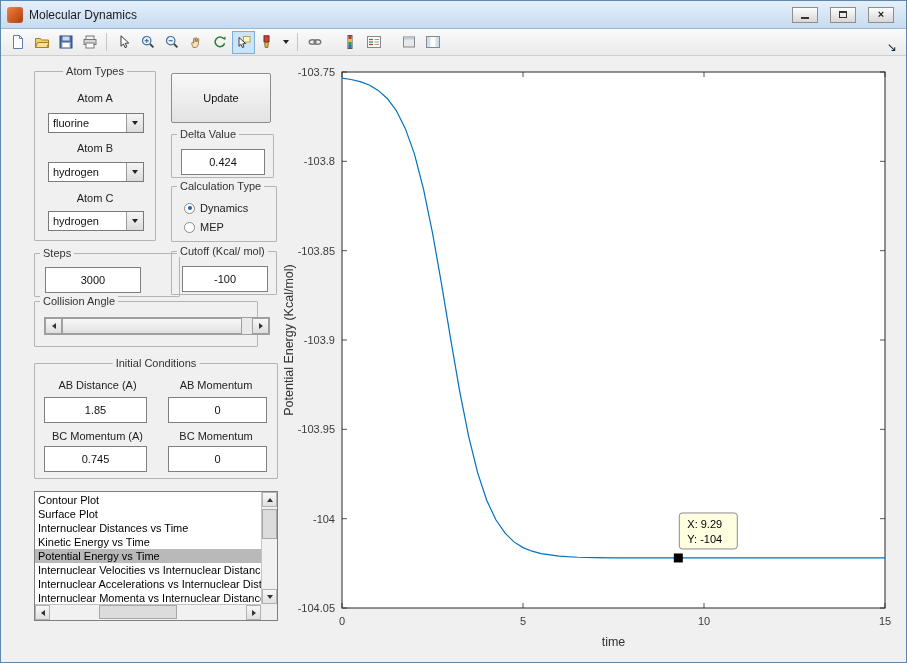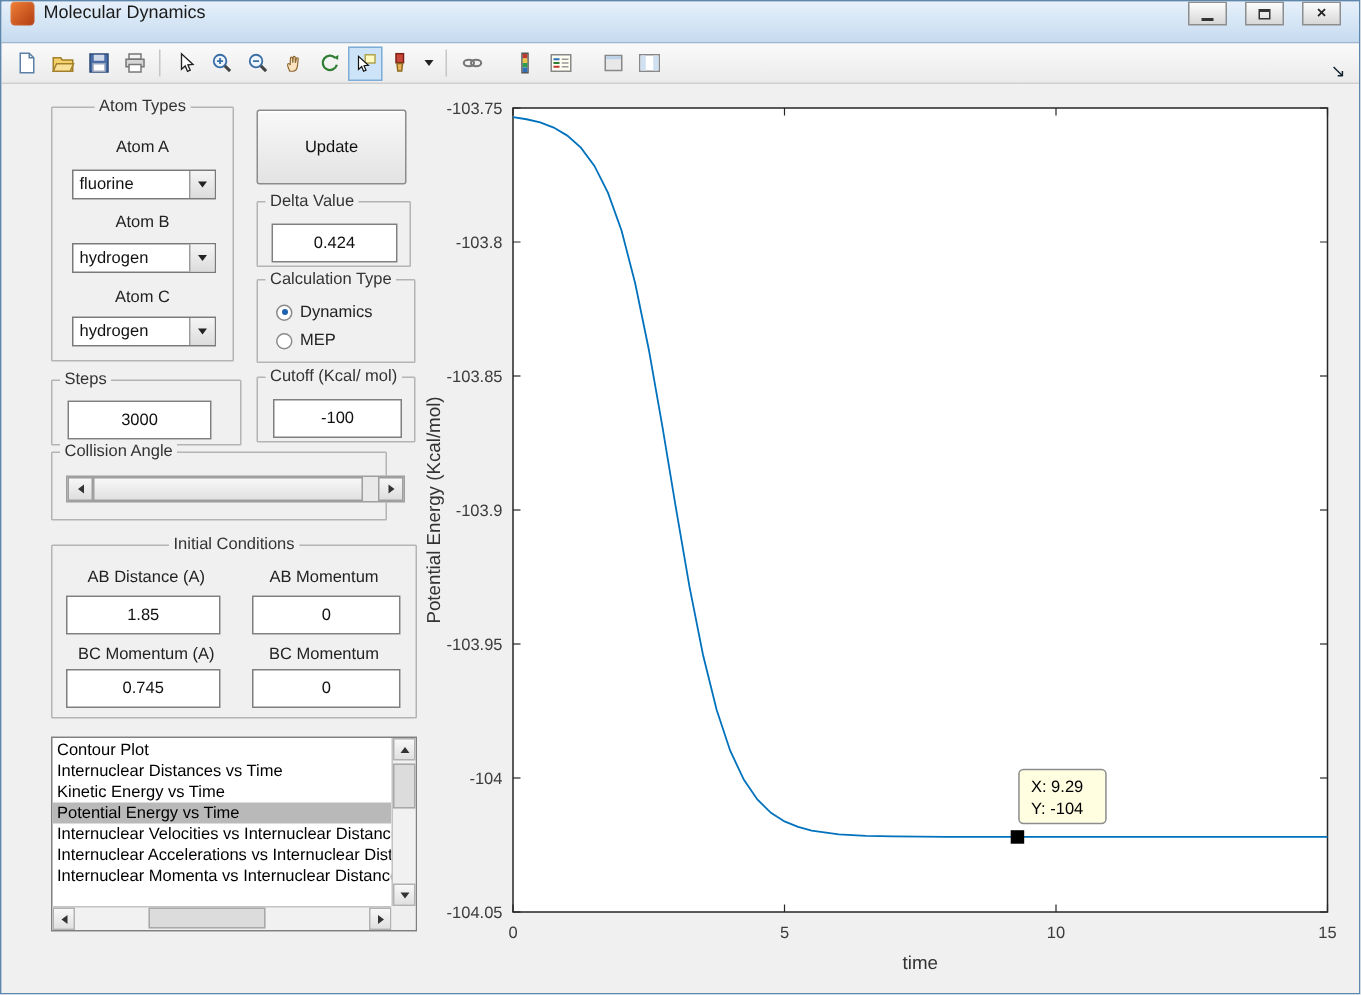--- a/index.html
+++ b/index.html
@@ -3,21 +3,21 @@
 <meta charset="utf-8">
 <style>
   *{box-sizing:border-box;margin:0;padding:0}
   html,body{width:907px;height:663px}
   body{font-family:"Liberation Sans","DejaVu Sans",sans-serif;background:#fff}
   .window{position:relative;width:907px;height:663px;border:1px solid #5d87ad;background:#f0f0f0;overflow:hidden}
 
   
   .titlebar{position:absolute;left:0;top:0;width:100%;height:28px;
     background:linear-gradient(#e6f0fa,#c6dbf0);border-bottom:1px solid #9fb6cc;
-    display:flex;align-items:flex-start;padding:0 6px}
+    display:flex;align-items:center;padding:0 6px}
   .app-icon{width:16px;height:16px;margin-right:6px;border-radius:3px;
     background:linear-gradient(135deg,#f08138,#b03a10);box-shadow:inset 0 0 2px #fff3;flex:0 0 auto}
   .title-text{font-size:12px;color:#1b1b1b}
   .winbtns{margin-left:auto;display:flex;gap:12px;padding-right:6px}
   .winbtn{width:26px;height:16px;background:linear-gradient(#fdfdfd,#d7d7d7);
     border:1px solid #8e8e8e;display:flex;align-items:center;justify-content:center}
   .glyph-min{width:8px;height:2px;background:#333;margin-top:7px}
   .glyph-max{width:8px;height:7px;border:1px solid #333;border-top-width:2px}
   .glyph-close{font-size:11px;font-weight:bold;color:#222;line-height:1}
 
@@ -307,21 +307,21 @@
       <div class="radio-row" style="left:12px;top:15px">
         <span class="radio sel"></span>
         <span>Dynamics</span>
       </div>
       <div class="radio-row" style="left:12px;top:34px">
         <span class="radio"></span>
         <span>MEP</span>
       </div>
     </div>
 
-    <div class="group" style="left:33px;top:197px;width:127px;height:44px">
+    <div class="group" style="left:33px;top:197px;width:146px;height:44px">
       <span class="group-title gt-left">Steps</span>
       <input class="edit" style="left: 10px; top: 13px; width: 96px; height: 21px;" value="3000">
     </div>
 
     <div class="group" style="left:170px;top:195px;width:106px;height:44px">
       <span class="group-title gt-left">Cutoff (Kcal/ mol)</span>
       <input class="edit" style="left: 10px; top: 14px; width: 86px; height: 20px;" value="-100">
     </div>
 
     <div class="group" style="left:33px;top:245px;width:224px;height:46px">
@@ -345,20 +345,21 @@
       <input class="edit" style="left: 133px; top: 33px; width: 99px; height: 20px;" value="0">
       <span class="ctl-label" style="left:5px;top:66px;width:115px">BC Momentum (A)</span>
       <span class="ctl-label" style="left:125px;top:66px;width:112px">BC Momentum</span>
       <input class="edit" style="left: 9px; top: 82px; width: 103px; height: 20px;" value="0.745">
       <input class="edit" style="left: 133px; top: 82px; width: 99px; height: 20px;" value="0">
     </div>
 
     <div class="listbox">
       <div class="lb-items">
           <div class="lb-item">Contour Plot</div>
+          <div class="lb-item">Surface Plot</div>
           <div class="lb-item">Internuclear Distances vs Time</div>
           <div class="lb-item">Kinetic Energy vs Time</div>
           <div class="lb-item selected">Potential Energy vs Time</div>
           <div class="lb-item">Internuclear Velocities vs Internuclear Distance</div>
           <div class="lb-item">Internuclear Accelerations vs Internuclear Distance</div>
           <div class="lb-item">Internuclear Momenta vs Internuclear Distance</div>
         </div>
       <div class="scroll-v">
         <span class="sc-btn" style="left:0;top:0">
             <span class="tri-u"></span>

